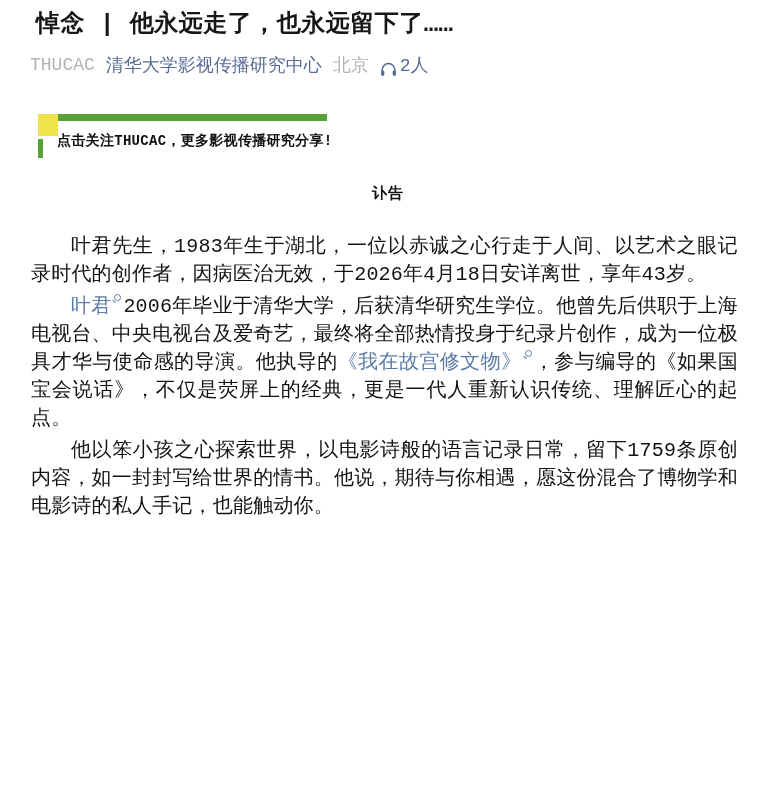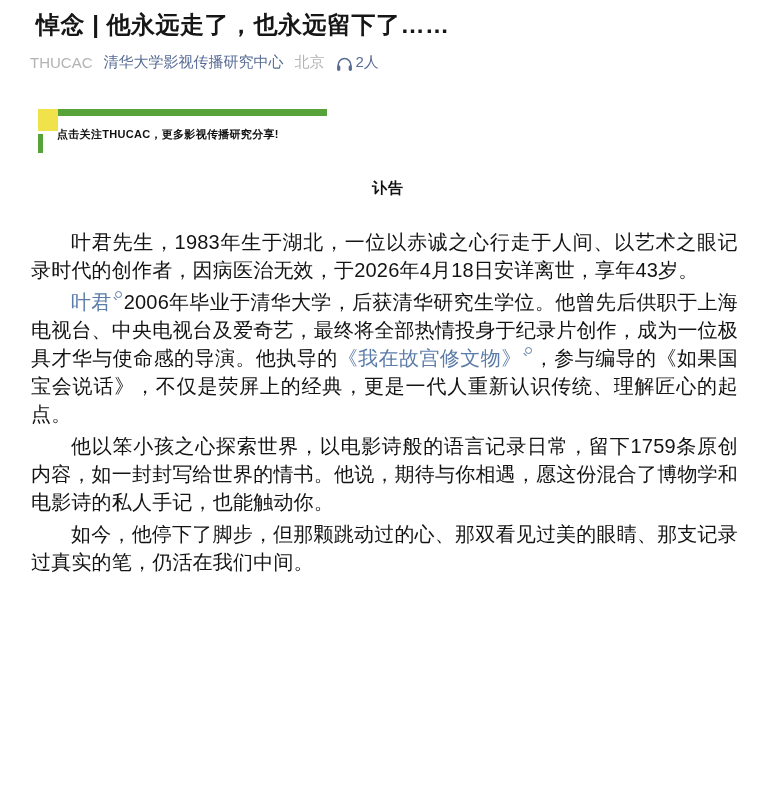--- a/index.html
+++ b/index.html
@@ -1,44 +1,44 @@
 <!DOCTYPE html>
 <html><head>
 <meta charset="utf-8">
 <style>
   * { margin:0; padding:0; box-sizing:border-box; }
   html,body { background:#ffffff; }
   .page {
     width:776px; height:793px; background:#ffffff; overflow:hidden;
-    font-family:Liberation Sans, sans-serif;
+    font-family:Liberation Mono, monospace;
     color:#141414;
   }
   
   .title {
     padding:9px 36px 0 36px;
     font-size:24px; font-weight:bold; color:#161616;
     letter-spacing:0.5px; line-height:1.3;
   }
   .byline {
     display:flex; align-items:center; gap:11px;
     margin:13px 30px 0 30px;
-    font-size:15px; white-space:nowrap;
+    font-size:18px; white-space:nowrap;
   }
   .meta-gray  { color:#b3b3b3; }
   .acct-name  { color:#576b95; cursor:pointer; }
   .listen     { color:#576b95; display:flex; align-items:flex-end; gap:3px; cursor:pointer; }
   .listen svg { display:block; }
   
   .banner { position:relative; height:44px; margin:37px 0 0 38px; }
   .banner .hbar   { position:absolute; left:20px; top:0; width:269px; height:7px;  background:#57a339; }
   .banner .square { position:absolute; left:0;   top:0; width:20px;  height:22px; background:#efe24b; }
   .banner .vbar   { position:absolute; left:0;   top:25px; width:5px; height:19px; background:#57a339; }
   .banner .btext  {
     position:absolute; left:19px; top:18px;
-    font-size:11px; font-weight:bold; color:#111; letter-spacing:0.3px;
+    font-size:14px; font-weight:bold; color:#111; letter-spacing:0.3px;
     cursor:pointer;
   }
   
   .obit-heading {
     margin-top:26px; text-align:center;
     font-size:15px; font-weight:bold; color:#111; letter-spacing:1px;
   }
   .article-body {
     margin-top:30px;
     padding:0 34px 0 27px;
@@ -82,16 +82,15 @@
     <div class="vbar"></div>
     <div class="btext">点击关注THUCAC，更多影视传播研究分享!</div>
   </div>
 
   <div class="obit-heading">讣告</div>
 
   <div class="article-body">
       <p><span>叶君先生，1983年生于湖北，一位以赤诚之心行走于人间、以艺术之眼记录时代的创作者，因病医治无效，于2026年4月18日安详离世，享年43岁。</span></p>
       <p><span class="link">叶君</span><span class="mag"></span><span>2006年毕业于清华大学，后获清华研究生学位。他曾先后供职于上海电视台、中央电视台及爱奇艺，最终将全部热情投身于纪录片创作，成为一位极具才华与使命感的导演。他执导的</span><span class="link">《我在故宫修文物》</span><span class="mag"></span><span>，参与编导的《如果国宝会说话》，不仅是荧屏上的经典，更是一代人重新认识传统、理解匠心的起点。</span></p>
       <p><span>他以笨小孩之心探索世界，以电影诗般的语言记录日常，留下1759条原创内容，如一封封写给世界的情书。他说，期待与你相遇，愿这份混合了博物学和电影诗的私人手记，也能触动你。</span></p>
-      <p><span>如今，他停下了脚步，但那颗跳动过的心、那双看见过美的眼睛、那支记录过真实的笔，仍活在我们中间。</span></p>
     </div>
 
 </div>
 
 </body></html>

